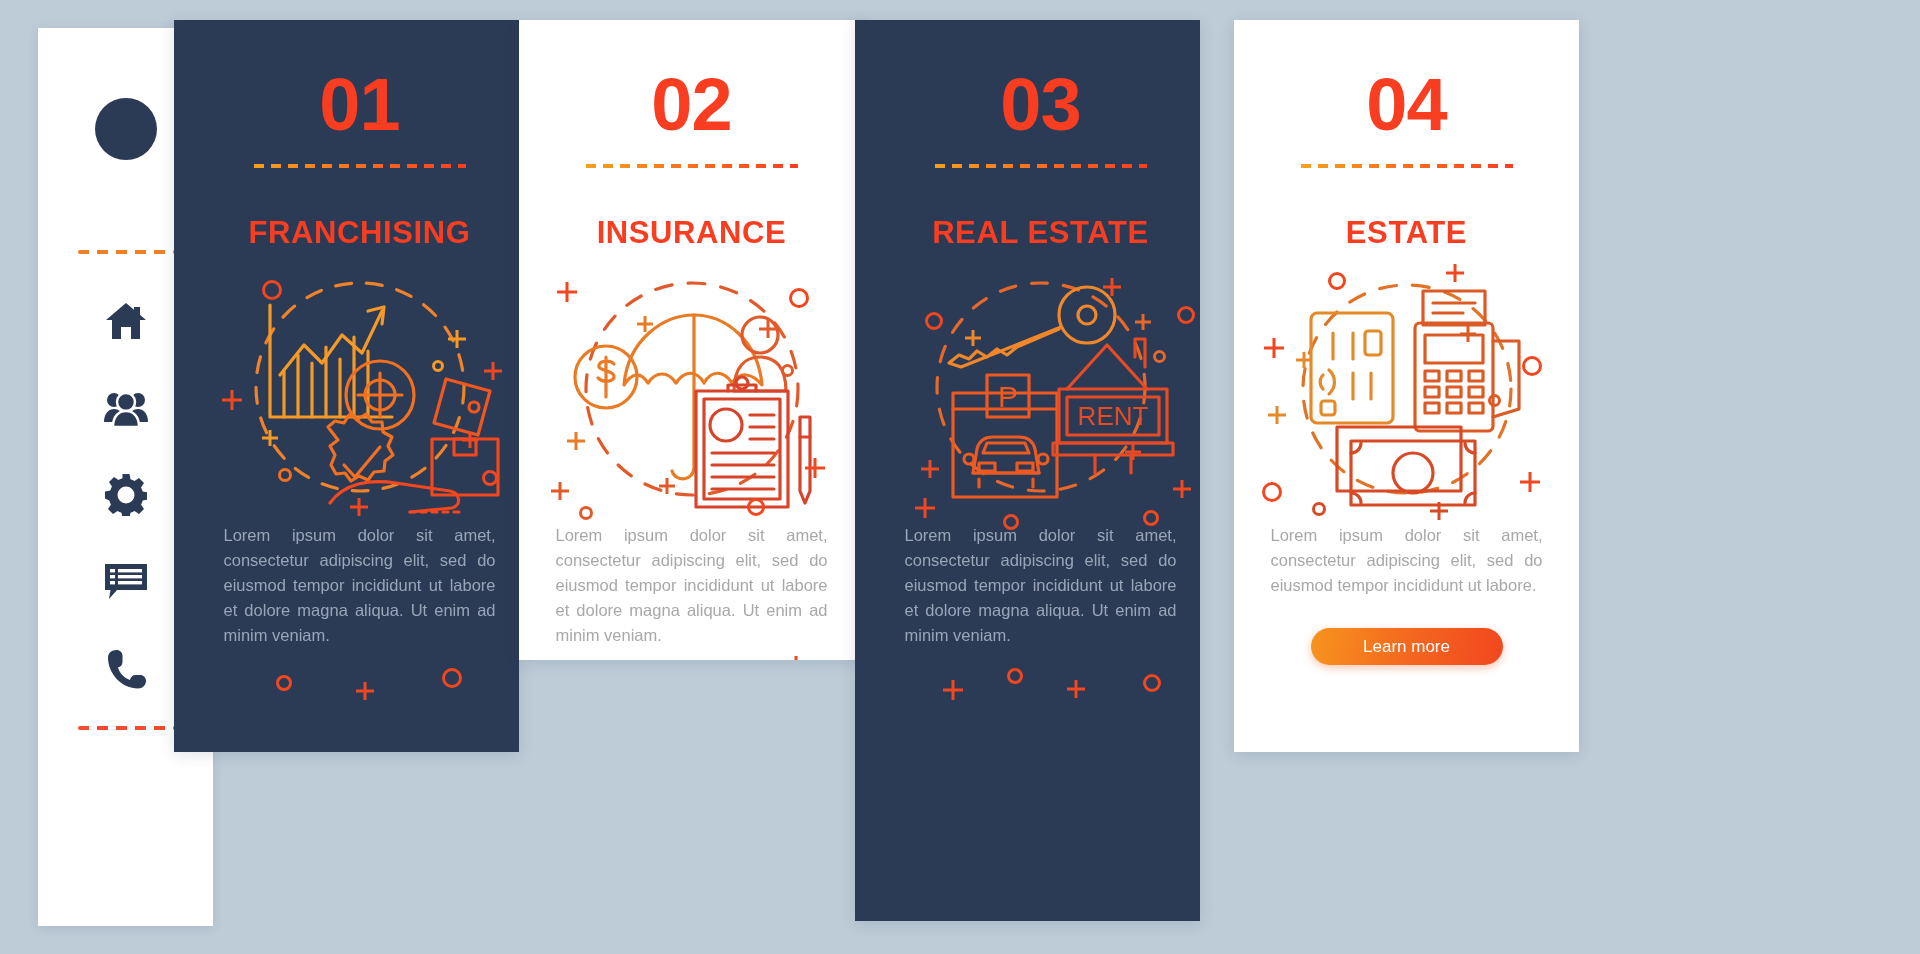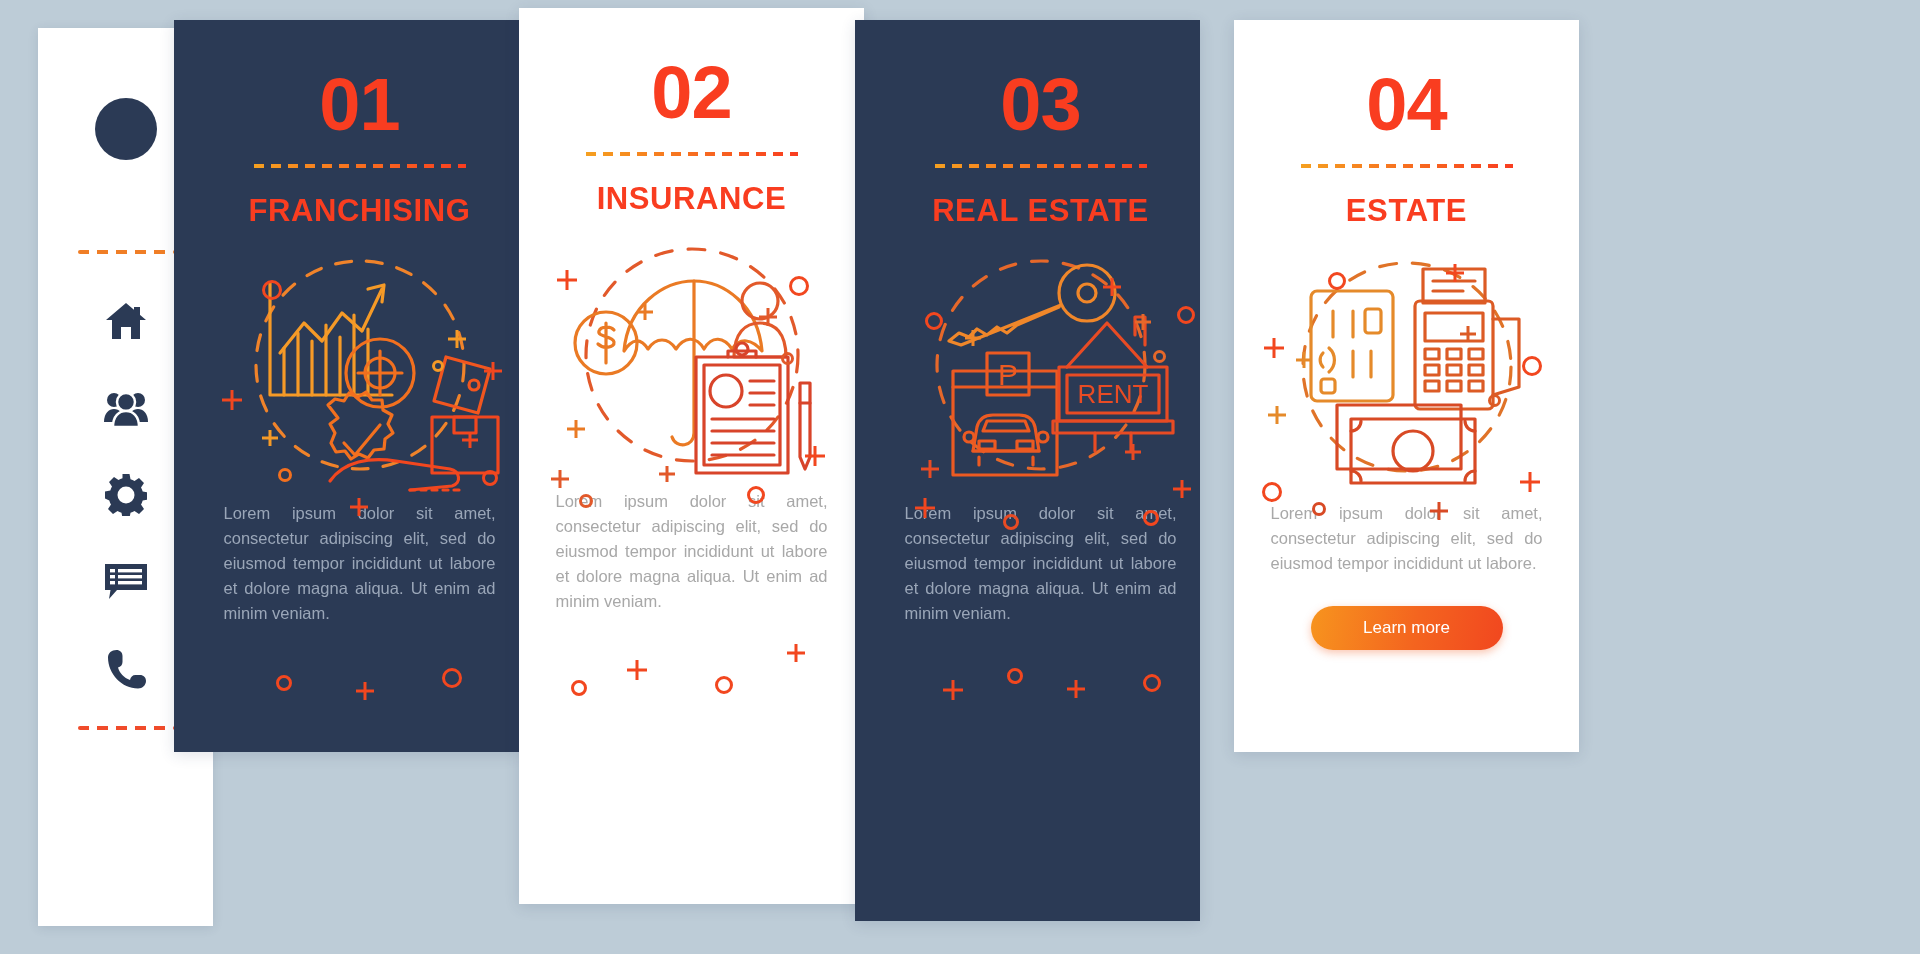--- a/index.html
+++ b/index.html
@@ -60,21 +60,21 @@
     position: absolute;
     top: 20px;
     width: 345px;
     height: 732px;
     box-shadow: 0 3px 14px rgba(40,60,90,.14);
     overflow: hidden;
   }
   .card.dark  { background: #2b3a55; padding-left: 26px; }
   .card.light { background: #ffffff; }
   .card1 { left: 174px; top: 20px;  height: 732px; }
-  .card2 { left: 519px; top: 8px;  height: 896px; }
+  .card2 { left: 519px; top: 20px;  height: 640px; }
   .card3 { left: 855px; top: 20px;  height: 901px; }
   .card4 { left: 1234px; top: 20px; height: 732px; }
 
   .card-inner {
     position: relative;
     width: 100%; height: 100%;
     display: flex; flex-direction: column;
     align-items: center;
     padding: 0 26px;
   }
@@ -96,21 +96,21 @@
     position: relative;
   }
   .title-dash::after {
     content:"";
     position:absolute; inset:0;
     background: linear-gradient(to right,#f5a020,#f93d20);
     -webkit-mask: repeating-linear-gradient(to right,#000 0 10px,transparent 10px 17px);
             mask: repeating-linear-gradient(to right,#000 0 10px,transparent 10px 17px);
   }
   .card-title {
-    margin-top: 25px;
+    margin-top: 47px;
     font-size: 31px;
     font-weight: 700;
     letter-spacing: 0.6px;
     color: #f93d20;
     text-align: center;
     white-space: nowrap;
   }
   .illus {
     margin-top: 16px;
     width: 300px; height: 250px;
@@ -124,21 +124,21 @@
     font-size: 16.5px;
     line-height: 1.52;
     text-align: justify;
     font-family: "Liberation Sans", sans-serif;
   }
   .dark .body-text  { color: #9aa6b8; }
   .light .body-text { color: #a8a8a8; }
 
   .learn-btn {
     margin-top: 30px;
-    width: 192px; height: 44px;
+    width: 192px; height: 37px;
     border: none;
     border-radius: 22px;
     background: linear-gradient(100deg,#f7941e 0%,#f4641f 55%,#f1471f 100%);
     color: #ffffff;
     font-size: 17px;
     font-family: "Liberation Sans", sans-serif;
     cursor: pointer;
     box-shadow: 0 3px 8px rgba(240,90,30,.35);
   }
 

